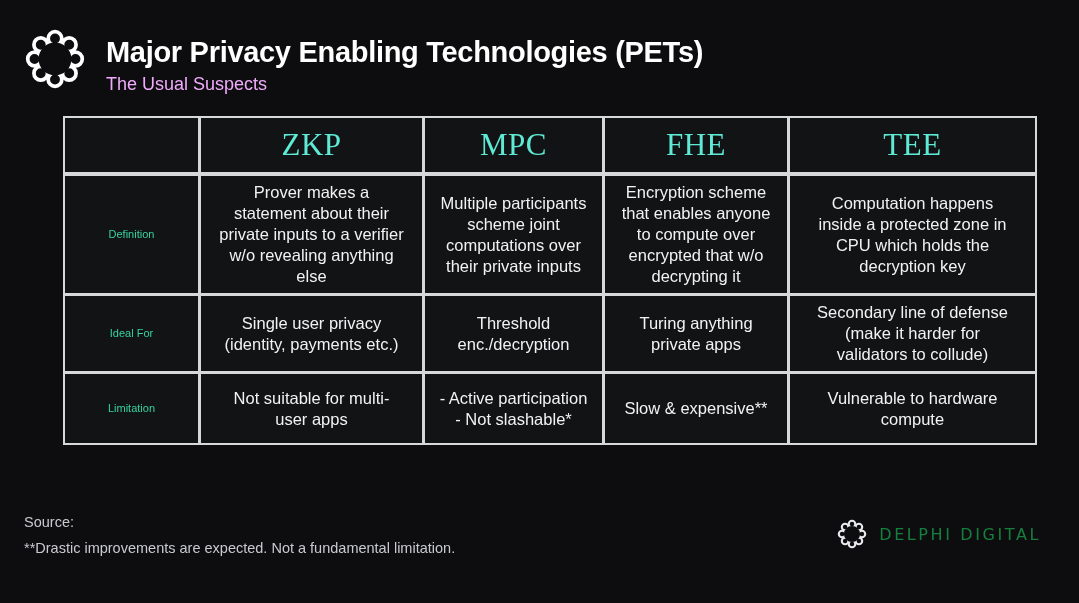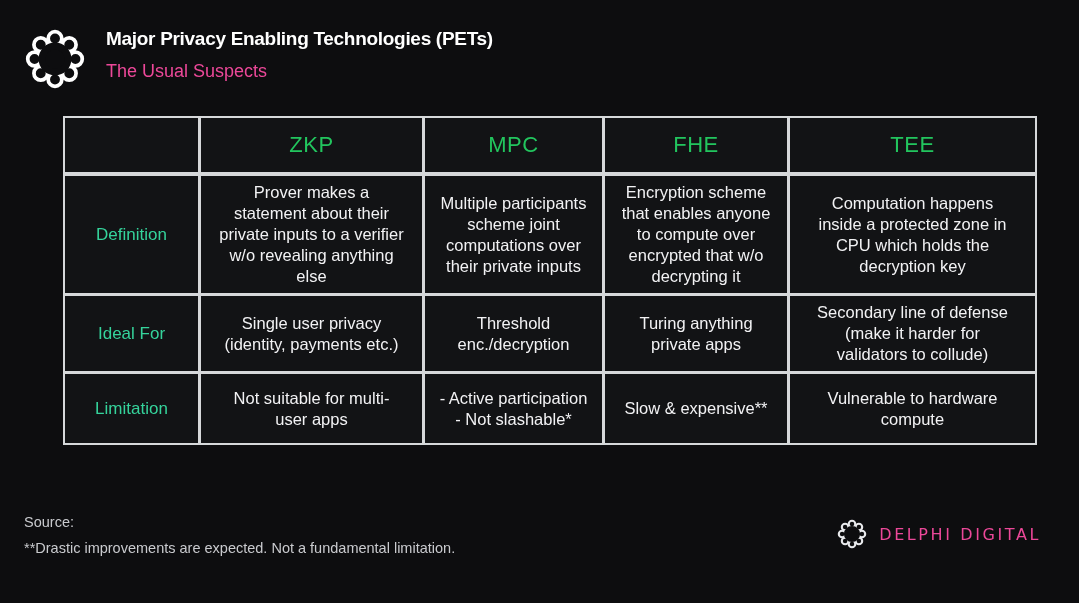--- a/index.html
+++ b/index.html
@@ -29,32 +29,33 @@
     width: 62px;
     height: 62px;
     flex: 0 0 62px;
     margin-top: 4px;
   }
   #title-block {
     margin-left: 20px;
     margin-top: -2px;
   }
   #page-title {
-    font-size: 19px;
+    font-size: 29px;
     font-weight: bold;
     letter-spacing: -0.3px;
     line-height: 34px;
     color: #ffffff;
     white-space: nowrap;
+    margin-top: 13px;
   }
   #page-subtitle {
     font-size: 18px;
     line-height: 24px;
     margin-top: 3px;
-    color: #ec4899;
+    color: #f0abfc;
     white-space: nowrap;
   }
 
   
   #matrix-wrap {
     position: absolute;
     left: 63px;
     top: 116px;
     width: 974px;
   }
@@ -88,30 +89,31 @@
 
   
   th#corner-cell {
     border-top-color: transparent;
     border-left-color: transparent;
     background: #0d0d0f;
   }
 
   thead th.tech-head {
     height: 58px;
-    color: #22c55e;
-    font-size: 22px;
+    color: #5eead4;
+    font-size: 31px;
     font-weight: bold;
     letter-spacing: 0.5px;
     line-height: 34px;
+    font-family: Liberation Serif, serif;
   }
 
   td.row-label {
     color: #35d39b;
-    font-size: 17px;
+    font-size: 11px;
     line-height: 21px;
   }
   td.cell {
     color: #f2f2f4;
     font-size: 16.5px;
     line-height: 21px;
   }
   tr.r-definition td { height: 108px; }
   tr.r-privacy td    { height: 58px; }
   tr.r-ideal td      { height: 72px; }
@@ -144,21 +146,21 @@
   }
   #attribution-mark {
     width: 30px;
     height: 30px;
     flex: 0 0 30px;
   }
   #attribution-text {
     margin-left: 12px;
     font-size: 16px;
     letter-spacing: 2.6px;
-    color: #ec4899;
+    color: #15803d;
     font-family: "DejaVu Sans", sans-serif;
     white-space: nowrap;
   }
 </style>
 </head>
 <body>
 
 <div id="header">
 
   <div id="brand-mark">

